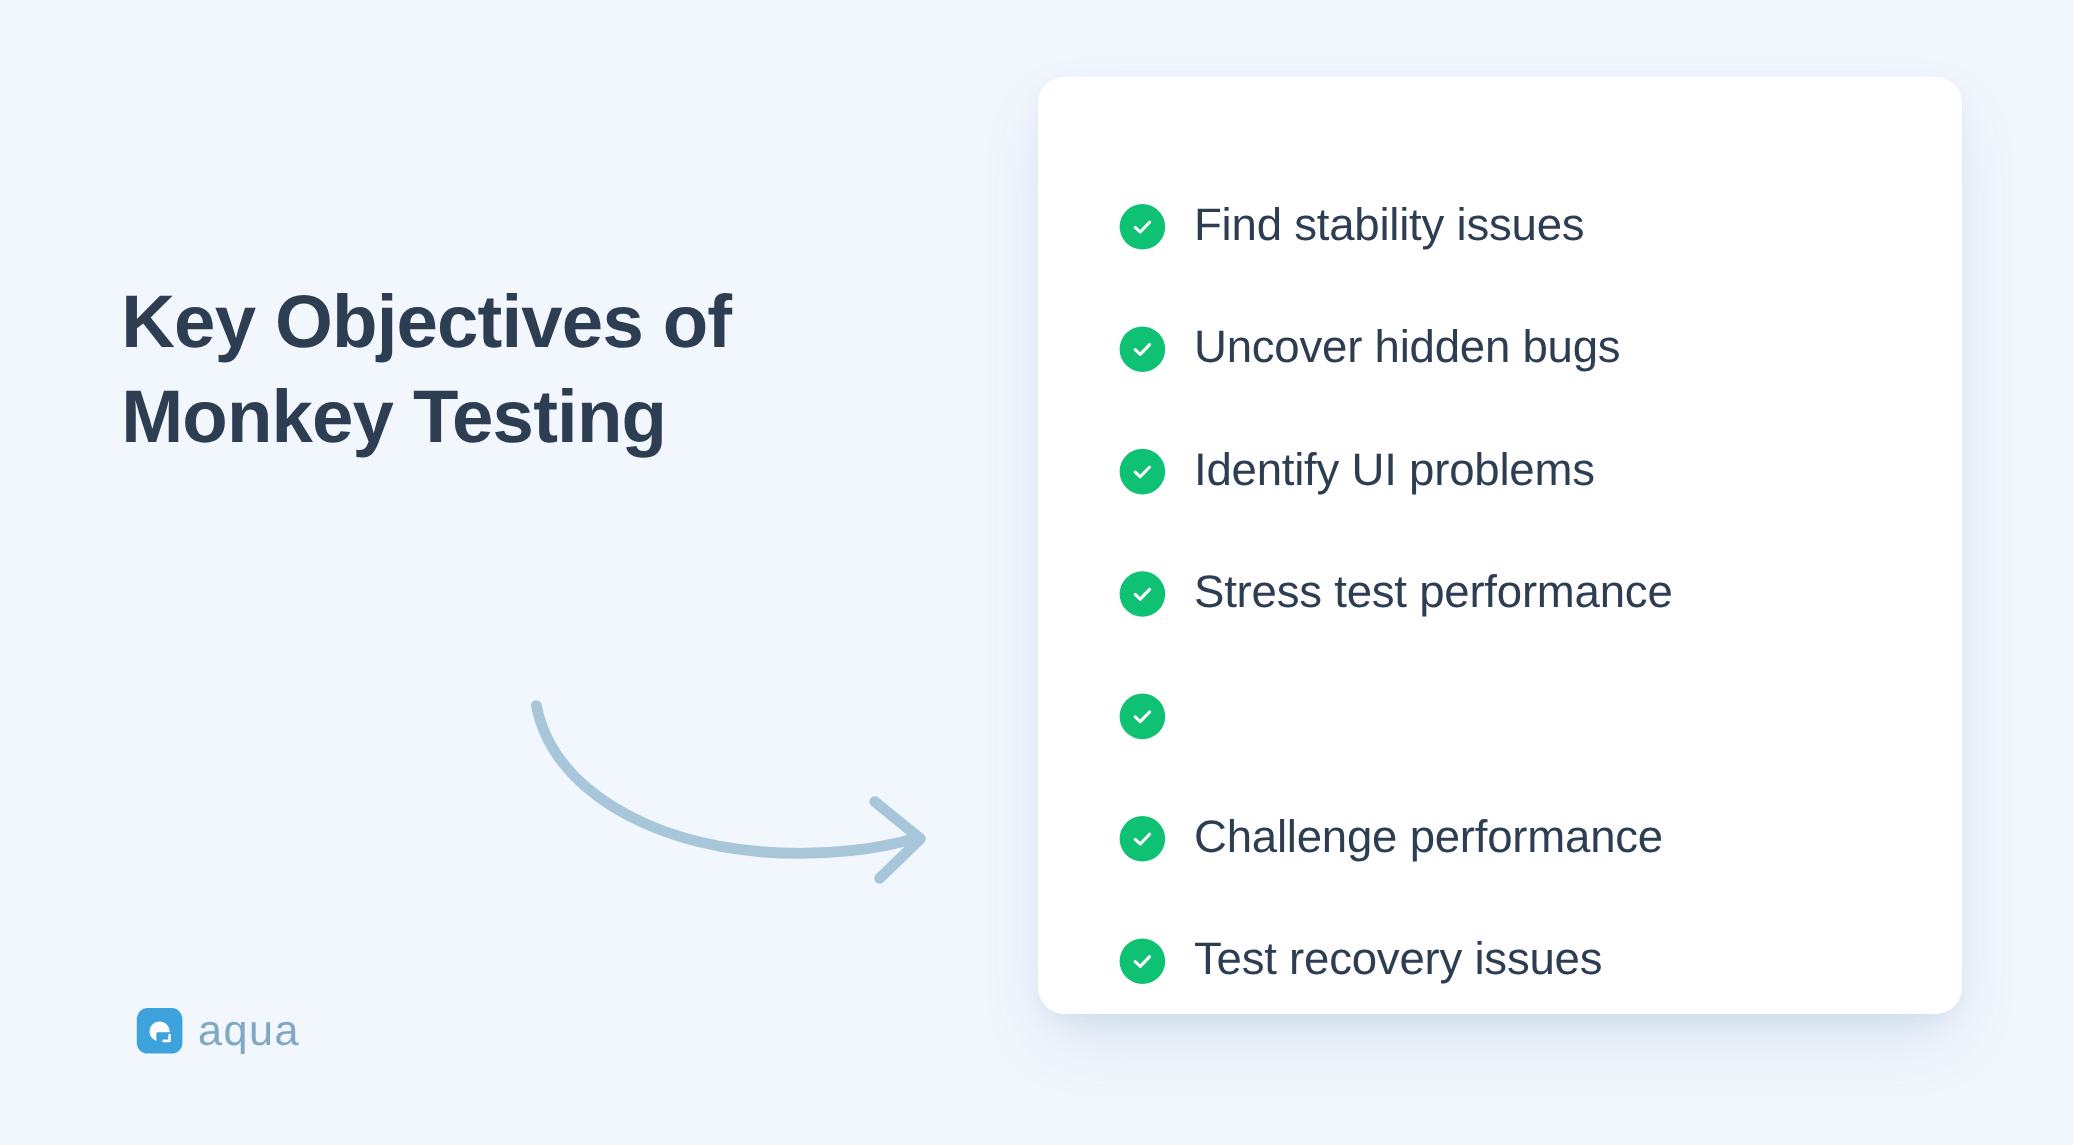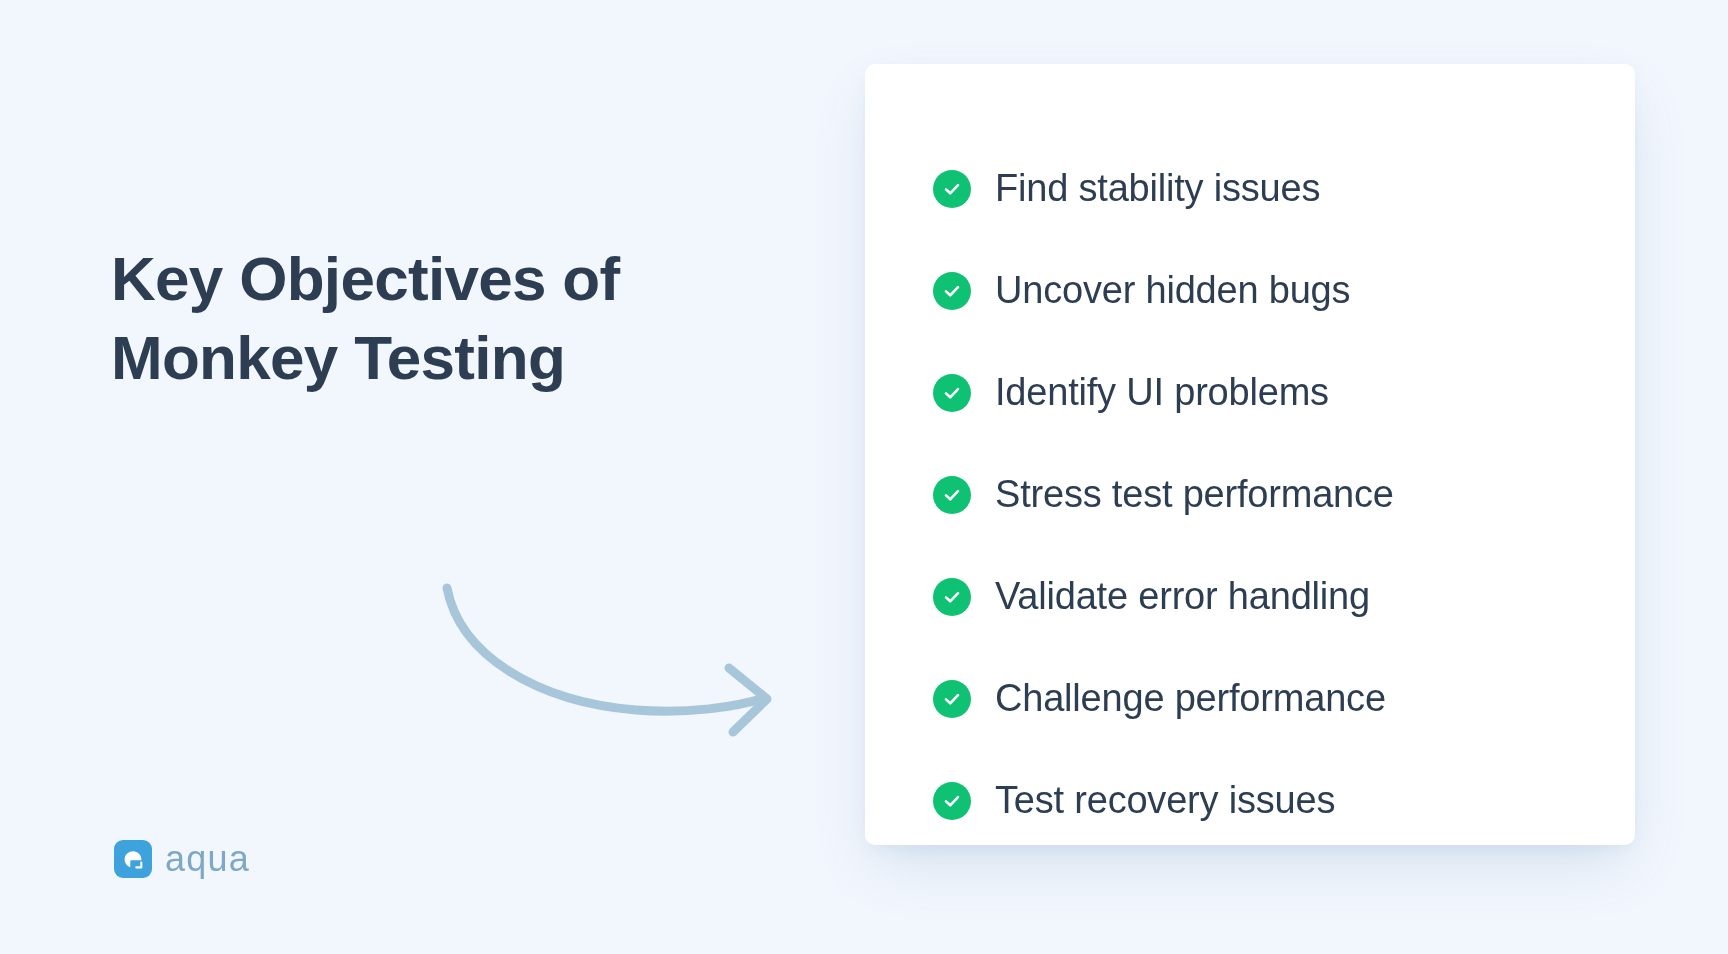--- a/index.html
+++ b/index.html
@@ -29,21 +29,21 @@
     top: 0;
     width: 865px;
     height: 954px;
   }
 
   .headline {
     position: absolute;
     left: 100px;
     top: 228px;
     width: 640px;
-    margin: 11px;
+    margin: 1px;
     font-size: 62px;
     line-height: 1.28;
     font-weight: 700;
     letter-spacing: -0.7px;
     color: #2e3e52;
     white-space: pre-line;
   }
 
   .arrow-wrap {
     position: absolute;
@@ -80,21 +80,21 @@
   }
 
   
   .card {
     position: absolute;
     left: 865px;
     top: 64px;
     width: 770px;
     height: 781px;
     background: #ffffff;
-    border-radius: 10px;
+    border-radius: 22px;
     box-shadow: 0 26px 54px -14px rgba(110, 155, 185, 0.26),
                 0 6px 20px -6px rgba(120, 160, 190, 0.16);
   }
 
   .checklist {
     position: absolute;
     left: 68px;
     top: 74px;
     right: 40px;
     margin: 0;
@@ -196,21 +196,20 @@
         </span>
         <span class="check-label">Stress test performance</span>
       </li>
 
       <li class="check-item">
         <span class="check-icon">
           <svg width="22" height="22" viewBox="0 0 22 22" fill="none" xmlns="http://www.w3.org/2000/svg">
             <path d="M5 11.4 L9.2 15.3 L17 7.2" stroke="#ffffff" stroke-width="2.6" stroke-linecap="round" stroke-linejoin="round"></path>
           </svg>
         </span>
-        <span class="check-label">Validate error handling</span>
       </li>
 
       <li class="check-item">
         <span class="check-icon">
           <svg width="22" height="22" viewBox="0 0 22 22" fill="none" xmlns="http://www.w3.org/2000/svg">
             <path d="M5 11.4 L9.2 15.3 L17 7.2" stroke="#ffffff" stroke-width="2.6" stroke-linecap="round" stroke-linejoin="round"></path>
           </svg>
         </span>
         <span class="check-label">Challenge performance</span>
       </li>

